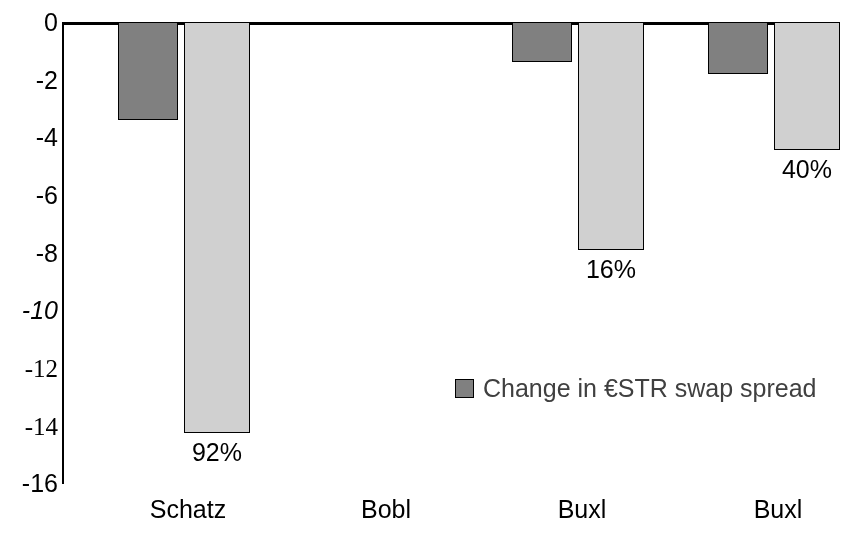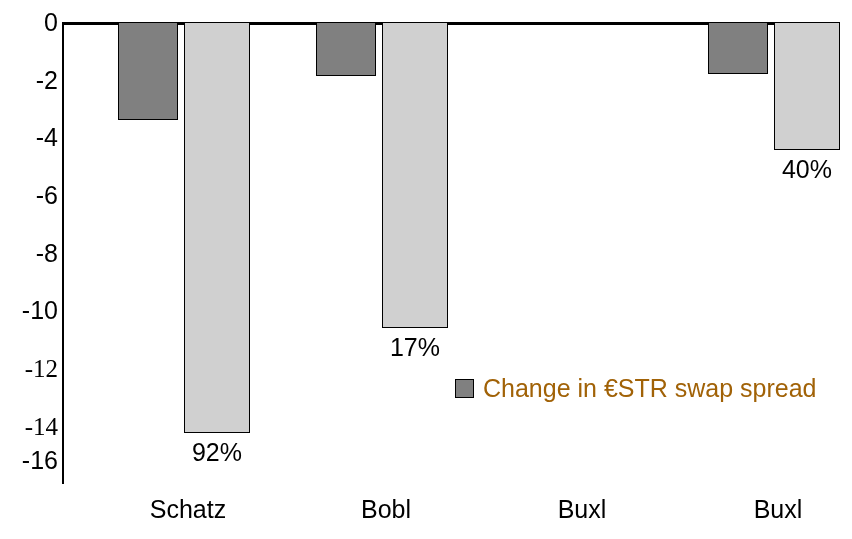--- a/index.html
+++ b/index.html
@@ -112,58 +112,58 @@
     border: 1.5px solid #000000;
     box-sizing: border-box;
     margin-right: 9px;
     flex: none;
   }
   .legend-swatch.dark { background: #808080; }
   .legend-swatch.light { background: #d0d0d0; }
   .legend-text {
     font-size: 25px;
     line-height: 27px;
-    color: #a16207;
+    color: #404040;
     white-space: nowrap;
   }
 </style>
 </head>
 <body>
 
 <div id="chart-root">
 
   <div class="ytick-wrap">
     <div class="ytick" style="top:10px;">0</div>
     <div class="ytick" style="top:68px;">-2</div>
     <div class="ytick" style="top:125px;">-4</div>
     <div class="ytick" style="top:183px;">-6</div>
     <div class="ytick" style="top:241px;">-8</div>
-    <div class="ytick" style="top:298px;">-10</div>
+    <div class="ytick" style="top:298px;font-style:italic;">-10</div>
     <div class="ytick" style="top:356px;font-family:Liberation Serif, serif;">-12</div>
     <div class="ytick" style="top:414px;font-family:Liberation Serif, serif;">-14</div>
-    <div class="ytick" style="top:448px;">-16</div>
+    <div class="ytick" style="top:471px;">-16</div>
   </div>
 
   <div class="y-axis-line"></div>
 
   <div class="plot-area">
     <div class="zero-line"></div>
 
     <div class="group" style="left:46px; width:160px;">
       <div class="bar dark" style="left:10px;  width:60px;  height:98px;"></div>
       <div class="bar light" style="left:76px;  width:66px;  height:411px;"></div>
       <div class="bar-label" style="left:56px; top:418px; width:106px;">92%</div>
     </div>
 
-    <div class="group" style="left:244px; width:160px;">
-      <div class="bar dark" style="left:10px;  width:60px;  height:54px;"></div>
-      <div class="bar light" style="left:76px;  width:66px;  height:306px;"></div>
-      <div class="bar-label" style="left:56px; top:313px; width:106px;">17%</div>
+
+    <div class="group" style="left:440px; width:160px;">
+      <div class="bar dark" style="left:10px;  width:60px;  height:40px;"></div>
+      <div class="bar light" style="left:76px;  width:66px;  height:228px;"></div>
+      <div class="bar-label" style="left:56px; top:235px; width:106px;">16%</div>
     </div>
-
 
     <div class="group" style="left:636px; width:160px;">
       <div class="bar dark" style="left:10px;  width:60px;  height:52px;"></div>
       <div class="bar light" style="left:76px;  width:66px;  height:128px;"></div>
       <div class="bar-label" style="left:56px; top:135px; width:106px;">40%</div>
     </div>
   </div>
 
   <div class="cat-label" style="left:306px; top:495px; width:160px;">Bobl</div>
   <div class="cat-label" style="left:108px; top:495px; width:160px;">Schatz</div>

